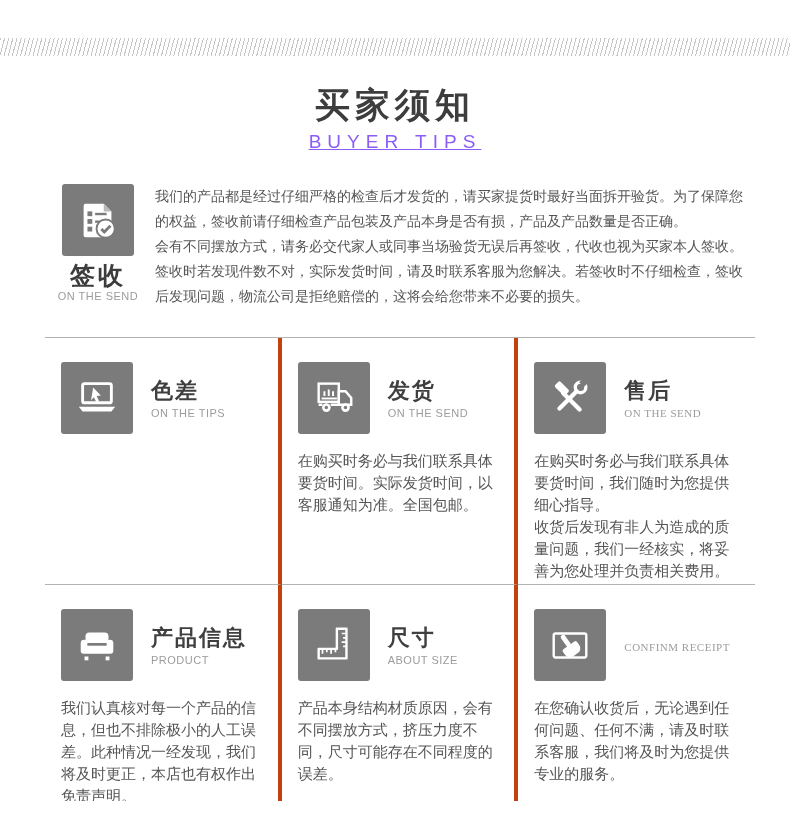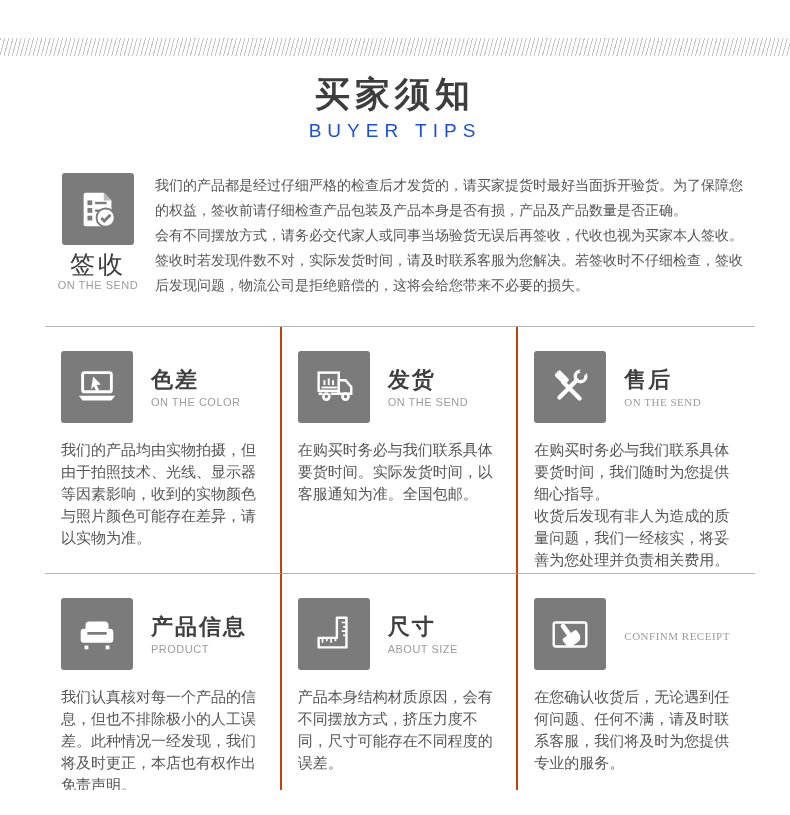--- a/index.html
+++ b/index.html
@@ -4,42 +4,42 @@
 <style>
   html,body{margin:0;padding:0;background:#fff;}
   .page{
     width:790px;height:815px;overflow:hidden;background:#fff;position:relative;
     font-family:"Liberation Sans","DejaVu Sans",sans-serif;
   }
   .stripes{
     margin-top:38px;height:18px;width:100%;
     background:repeating-linear-gradient(105deg,#c6c6c6 0,#c6c6c6 1px,transparent 1px,transparent 4px);
   }
-  .header{text-align:center;margin-top:19px;}
+  .header{text-align:center;margin-top:30px;}
   .title{font-size:35px;font-weight:bold;color:#3d3d3d;letter-spacing:5px;line-height:38px;}
-  .subtitle{font-size:19px;color:#1d4ed8;letter-spacing:6px;margin-top:8px;line-height:20px;}
+  .subtitle{font-size:19px;color:#8b5cf6;letter-spacing:6px;margin-top:8px;line-height:20px;text-decoration:underline;}
 
   .intro{display:flex;margin:32px 38px 0 45px;}
   .icon-square{
     width:72px;height:72px;background:#7b7b7b;border-radius:3px;
     display:flex;align-items:center;justify-content:center;flex:none;
   }
   .intro-icon-block{width:106px;flex:none;text-align:center;}
   .intro-icon-block .icon-square{margin:0 auto;}
-  .intro-label{font-size:25px;font-weight:normal;color:#3d3d3d;margin-top:5px;letter-spacing:3px;line-height:28px;}
+  .intro-label{font-size:25px;font-weight:bold;color:#3d3d3d;margin-top:5px;letter-spacing:3px;line-height:28px;}
   .intro-label-en{font-size:11px;color:#9c9c9c;letter-spacing:.5px;margin-top:1px;}
   .intro-text{flex:1;margin-left:4px;font-size:14px;color:#555;line-height:25px;}
   .intro-text p{margin:0;font-family:Liberation Serif, serif;}
 
   .grid{
     margin:28px 0 0 45px;width:710px;
     border-top:1px solid #b3b3b3;
     display:grid;grid-template-columns:1fr 1fr 1fr;grid-template-rows:246px 217px;
   }
-  .cell{padding:24px 16px 0 16px;border-right:2px solid #c2410c;overflow:hidden;}
+  .cell{padding:24px 16px 0 16px;border-right:4px solid #c2410c;overflow:hidden;}
   .cell:nth-child(3n){border-right:none;font-family:Liberation Serif, serif;}
   .cell.row2{border-top:1px solid #b3b3b3;}
   .cell-head{display:flex;align-items:center;}
   .cell-titles{margin-left:18px;}
   .cell-title{font-size:22px;font-weight:bold;color:#3f3f3f;letter-spacing:2px;line-height:26px;}
   .cell-sub{font-size:11px;color:#9c9c9c;letter-spacing:.5px;margin-top:3px;white-space:nowrap;}
   .cell-body{margin-top:16px;font-size:15px;color:#555;line-height:22px;white-space:pre-line;}
 </style>
 </head>
 <body>
@@ -86,24 +86,23 @@
       <div class="cell-head">
         <div class="icon-square">
           <svg width="46" height="46" viewBox="0 0 48 48">
             <rect x="9" y="9" width="30" height="20" rx="2" fill="none" stroke="#fff" stroke-width="3"></rect>
             <path d="M5 33 h38 l-4 5 H9 Z" fill="#fff"></path>
             <path d="M20 13 l8 8.5 -4.4 0.3 2.5 5.4 -2.8 1.3 -2.5 -5.4 -3 3.2 Z" fill="#fff"></path>
           </svg>
         </div>
         <div class="cell-titles">
           <div class="cell-title">色差</div>
-          <div class="cell-sub">ON THE COLOR</div>
-        </div>
-      </div>
-      <div class="cell-body">我们的产品均由实物拍摄，但由于拍照技术、光线、显示器等因素影响，收到的实物颜色与照片颜色可能存在差异，请以实物为准。</div>
+          <div class="cell-sub">ON THE TIPS</div>
+        </div>
+      </div>
     </div>
 
     <div class="cell">
       <div class="cell-head">
         <div class="icon-square">
           <svg width="46" height="46" viewBox="0 0 48 48">
             <rect x="8" y="9" width="21" height="19" fill="none" stroke="#fff" stroke-width="2.5"></rect>
             <g stroke="#fff" stroke-width="2" fill="none">
               <path d="M14 22 v-5 M18.5 22 v-7 M23 22 v-5"></path>
               <path d="M11 24.5 h16"></path>

